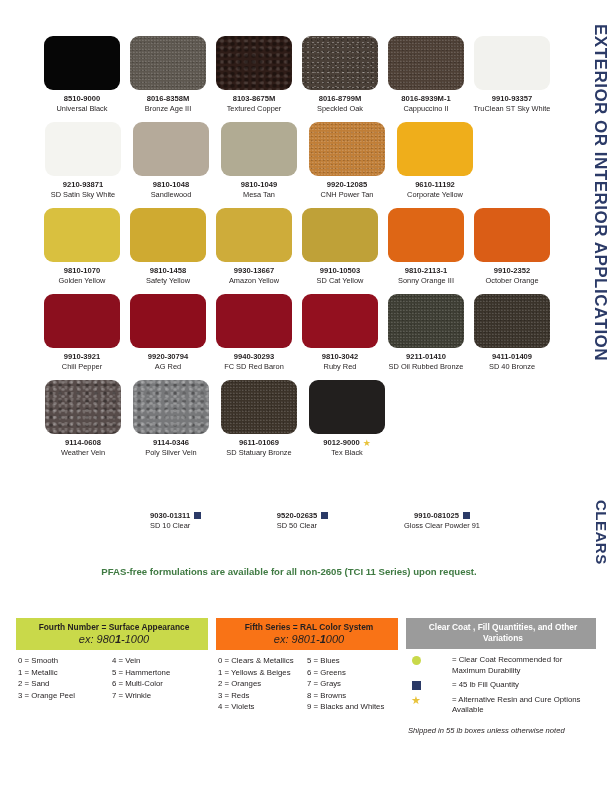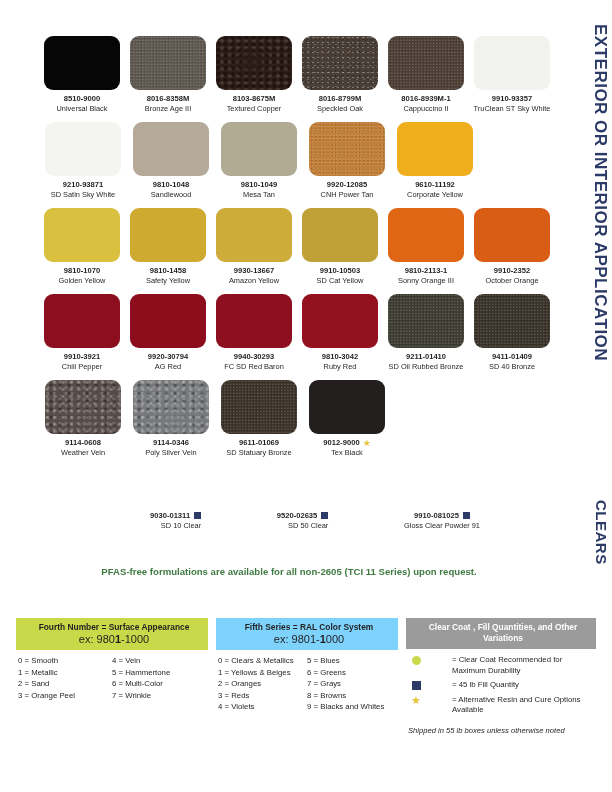--- a/index.html
+++ b/index.html
@@ -85,21 +85,21 @@
   }
 
   
   .clears-row {
     position: absolute;
     left: 150px; top: 510px;
     width: 330px;
     display: flex;
     justify-content: space-between;
   }
-  .clear-item { text-align: right; }
+  .clear-item { text-align: left; }
   .clear-code {
     font-size: 7.6px; font-weight: bold; color: #231f20;
     display: flex; align-items: center; justify-content: center; gap: 4px;
     line-height: 11px;
   }
   .sq-navy { width: 7px; height: 7px; background: #2b3a67; display: inline-block; }
   .clear-name { font-size: 7.4px; color: #231f20; line-height: 10px; }
 
   
   #pfas-note {
@@ -115,23 +115,23 @@
   #legend-ral     { left: 216px; top: 618px; width: 182px; }
   #legend-clear   { left: 406px; top: 618px; width: 190px; }
 
   .legend-head {
     text-align: center;
     font-size: 8.4px; font-weight: bold; color: #231f20;
     padding: 4px 4px 5px 8px;
     line-height: 11px;
   }
   .head-green { background: #c9d94a; }
-  .head-yellow { background: #7dd3fc; }
+  .head-yellow { background: #f97316; }
   .head-gray  { background: #9b9b9b; color: #ffffff; }
-  .legend-ex { font-size: 11px; font-weight: normal; display: block; margin-top: 1px; }
+  .legend-ex { font-size: 11px; font-weight: normal; display: block; margin-top: 1px; font-style: italic; }
   .legend-ex b { font-weight: bold; }
 
   .legend-cols { display: flex; padding: 5px 2px 0 2px; }
   .legend-col { flex: 1; }
   .legend-li {
     font-size: 7.8px; color: #231f20; line-height: 11.5px; white-space: nowrap;
   }
 
   .marker-list { padding: 6px 2px 0 2px; }
   .marker-row { display: flex; align-items: flex-start; margin-bottom: 4px; gap: 28px; }

